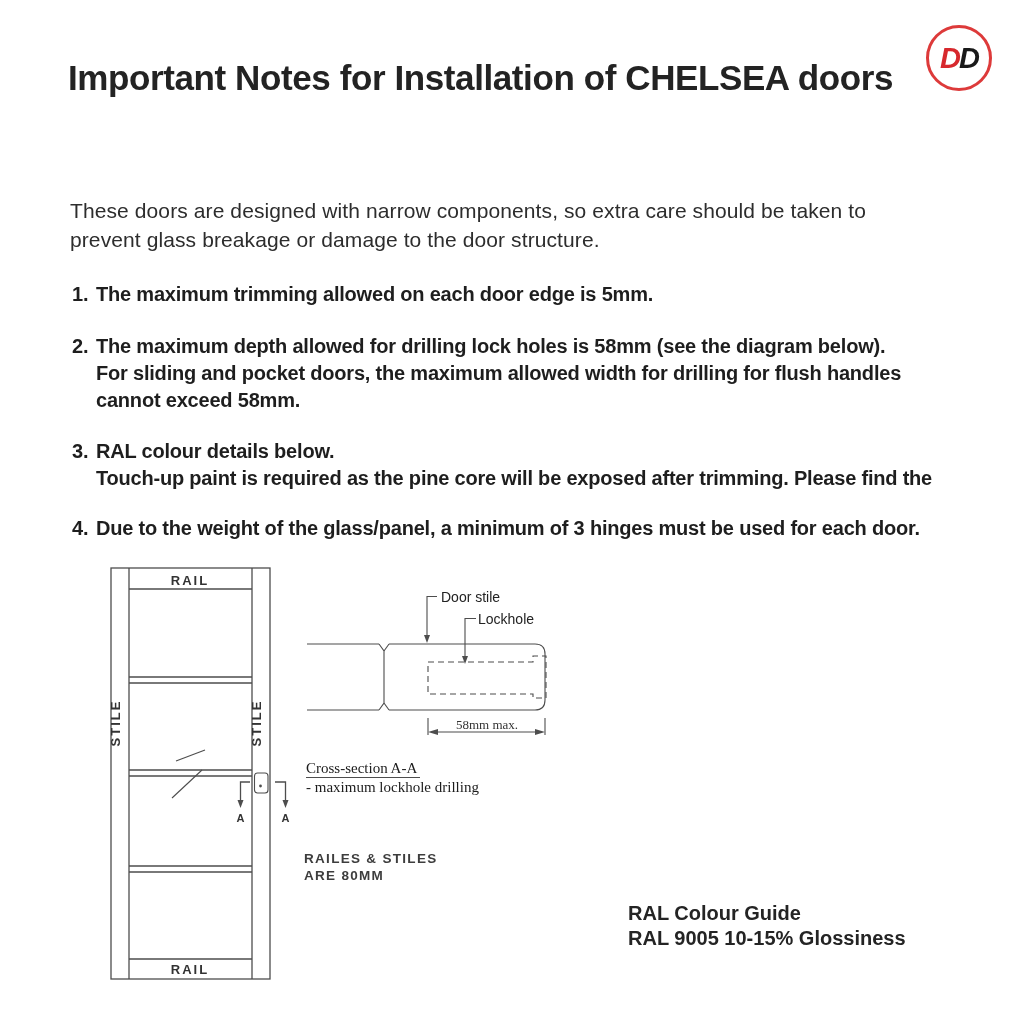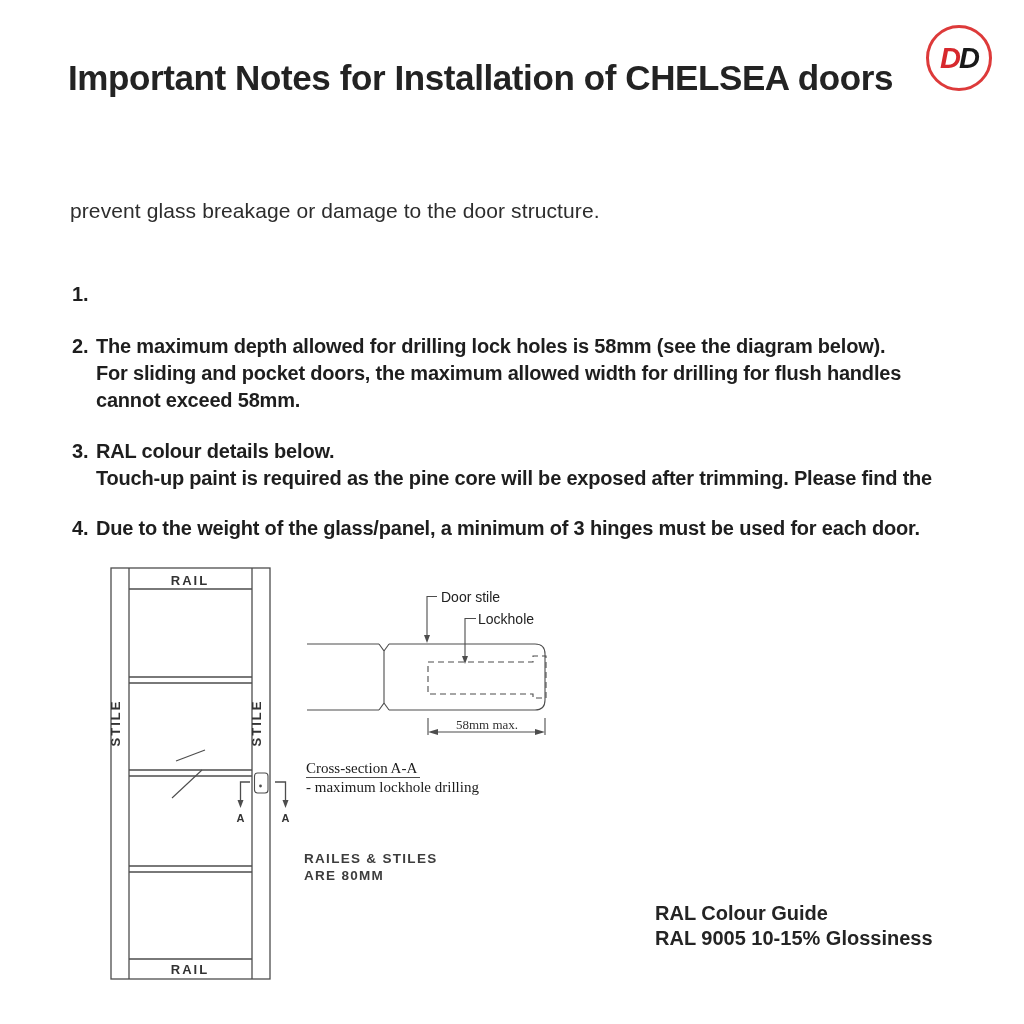--- a/index.html
+++ b/index.html
@@ -23,21 +23,21 @@
     position:absolute;left:70px;top:196px;width:890px;
     font-size:21px;line-height:29px;font-weight:400;color:#2d2d2d;letter-spacing:0.1px;
   }
   .note{
     position:absolute;left:72px;width:900px;display:flex;
     font-size:20px;line-height:27px;font-weight:700;color:#1e1e1e;letter-spacing:-0.2px;
   }
   .note .num{width:24px;flex:0 0 24px;}
   .note.n1{top:281px;} .note.n2{top:333px;} .note.n3{top:438px;} .note.n4{top:515px;}
   .ral{
-    position:absolute;left:628px;top:901px;width:340px;font-size:20px;line-height:25px;color:#242424;margin-left:27px;
+    position:absolute;left:628px;top:901px;width:340px;font-size:20px;line-height:25px;color:#242424;
   }
   .ral .bold{font-weight:700;}
   svg.diagram{position:absolute;left:0;top:0;}
   text{fill:#2f2f2f;}
   .lbl-rail{font-family:"Liberation Sans",sans-serif;font-size:13px;font-weight:700;letter-spacing:2px;fill:#333;}
   .lbl-a{font-family:"Liberation Sans",sans-serif;font-size:11px;font-weight:700;fill:#333;}
   .lbl-callout{font-family:"Liberation Sans",sans-serif;font-size:14px;fill:#222;}
   .lbl-dim{font-family:"Liberation Serif","DejaVu Serif",serif;font-size:13px;fill:#333;}
   .lbl-caption{font-family:"Liberation Serif","DejaVu Serif",serif;font-size:15px;fill:#1c1c1c;}
   .lbl-note80{font-family:"Liberation Sans",sans-serif;font-size:13.5px;font-weight:700;letter-spacing:1.3px;fill:#3d3d3d;}
@@ -48,25 +48,29 @@
 <div class="canvas">
 
   <div class="page-title">Important Notes for Installation of CHELSEA doors</div>
 
   <div class="logo">
     <span class="d1">D</span>
     <span class="d2">D</span>
   </div>
 
   <div class="intro">
+    <div>These doors are designed with narrow components, so extra care should be taken to</div>
     <div>prevent glass breakage or damage to the door structure.</div>
   </div>
 
   <div class="note n1">
     <div class="num">1.</div>
+    <div>
+      <div>The maximum trimming allowed on each door edge is 5mm.</div>
+    </div>
   </div>
   <div class="note n2">
     <div class="num">2.</div>
     <div>
       <div>The maximum depth allowed for drilling lock holes is 58mm (see the diagram below).</div>
       <div>For sliding and pocket doors, the maximum allowed width for drilling for flush handles</div>
       <div>cannot exceed 58mm.</div>
     </div>
   </div>
   <div class="note n3">

